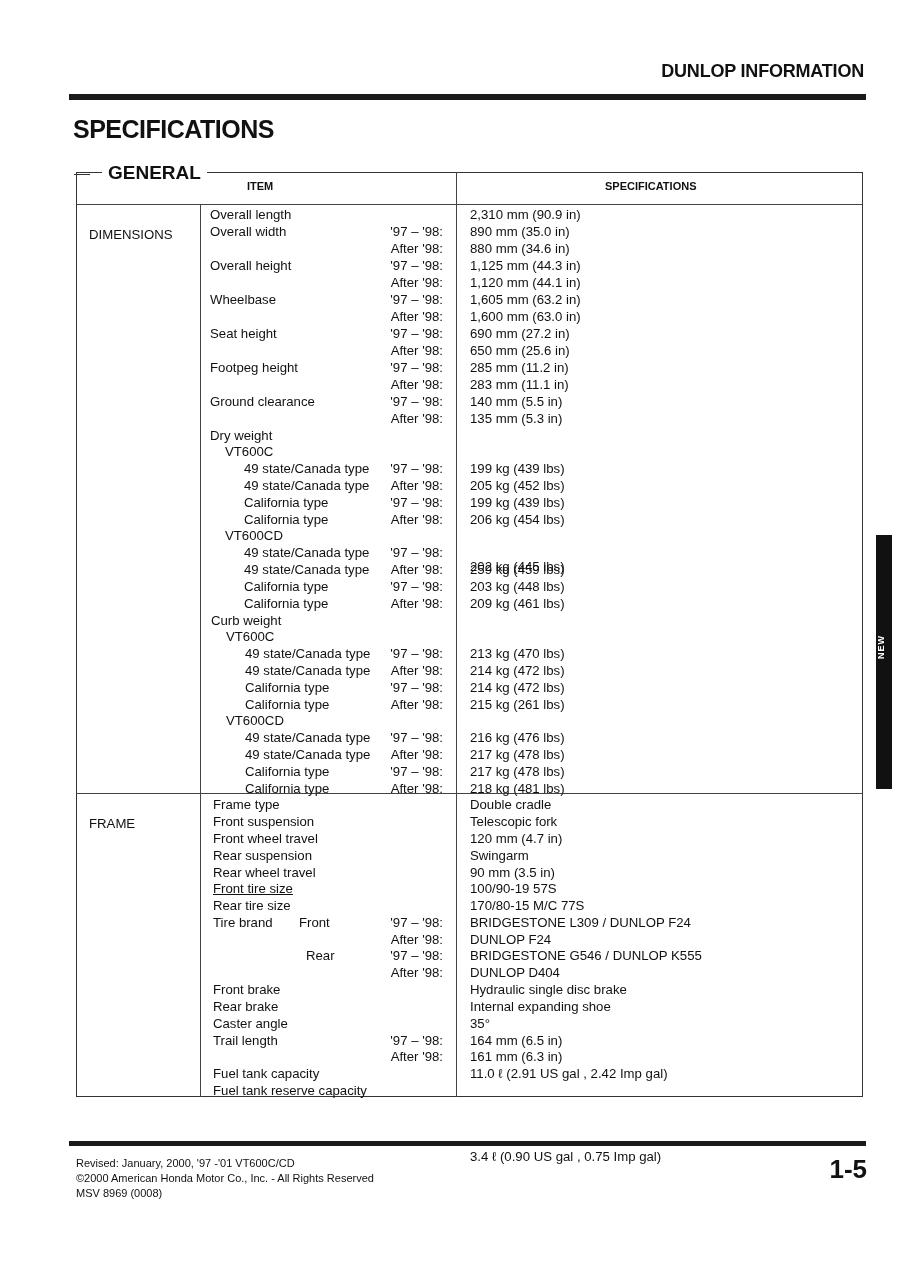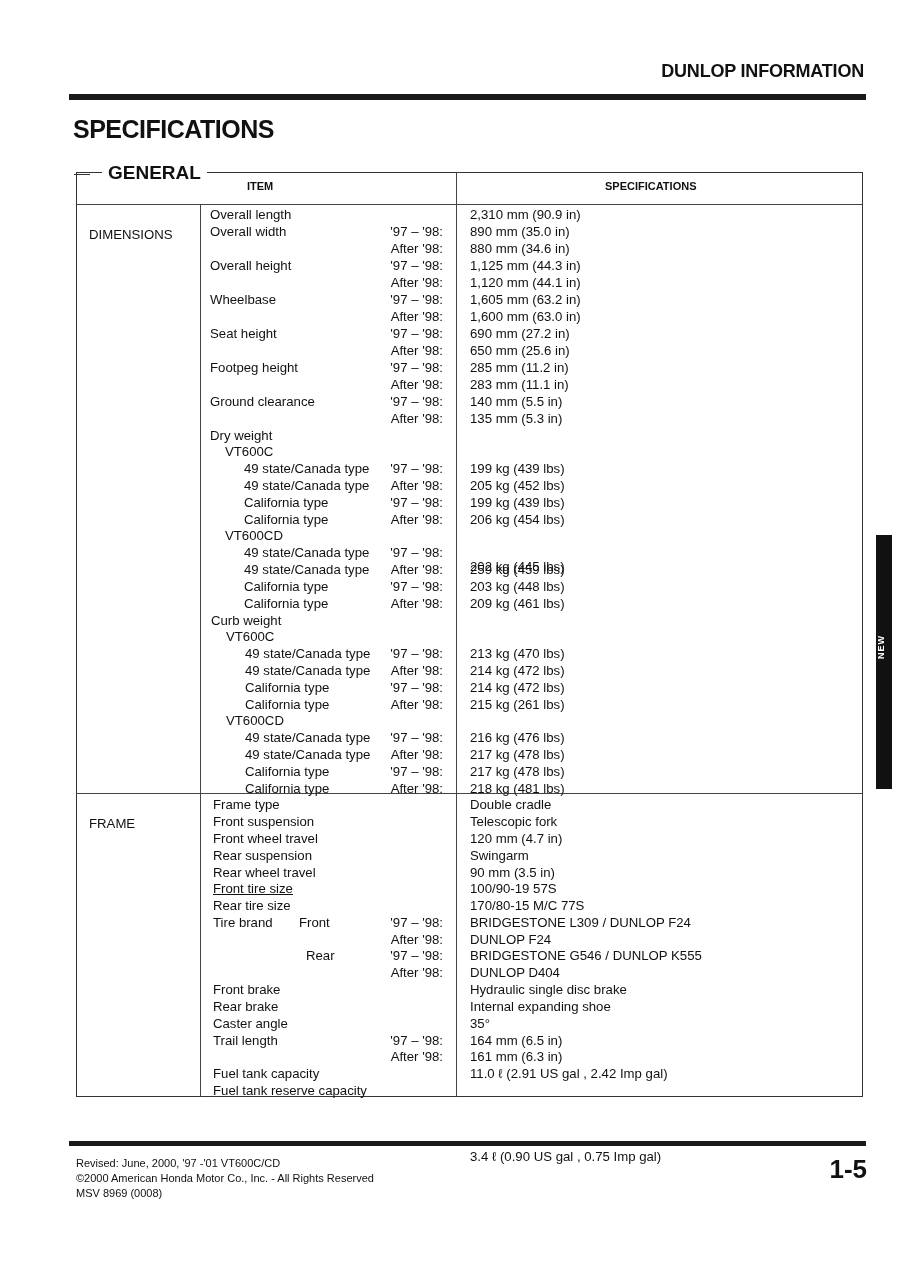--- a/index.html
+++ b/index.html
@@ -279,16 +279,16 @@
       <div class="row" style="top: 1083px; left: 213px;">Fuel tank reserve capacity</div>
       <div class="row" style="top: 1125px; left: 470px; margin-top: 24px;">3.4 ℓ (0.90 US gal , 0.75 Imp gal)</div>
     </div>
   </div>
 
 <div class="side-tab">
     <span>NEW</span>
   </div>
 
 <div class="ftr-rule"></div>
-<div class="ftr" style="top:1157px;">Revised: June, 2000, '97 -'01 VT600C/CD</div>
+<div class="ftr" style="top:1157px;">Revised: January, 2000, '97 -'01 VT600C/CD</div>
 <div class="ftr" style="top:1172px;">©2000 American Honda Motor Co., Inc. - All Rights Reserved</div>
 <div class="ftr" style="top:1187px;">MSV 8969 (0008)</div>
 <div class="pgnum">1-5</div>
 
 </body></html>

